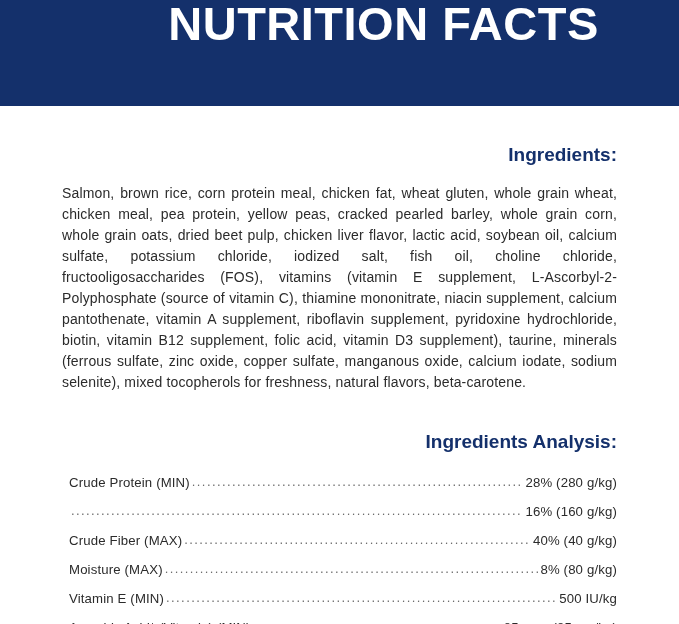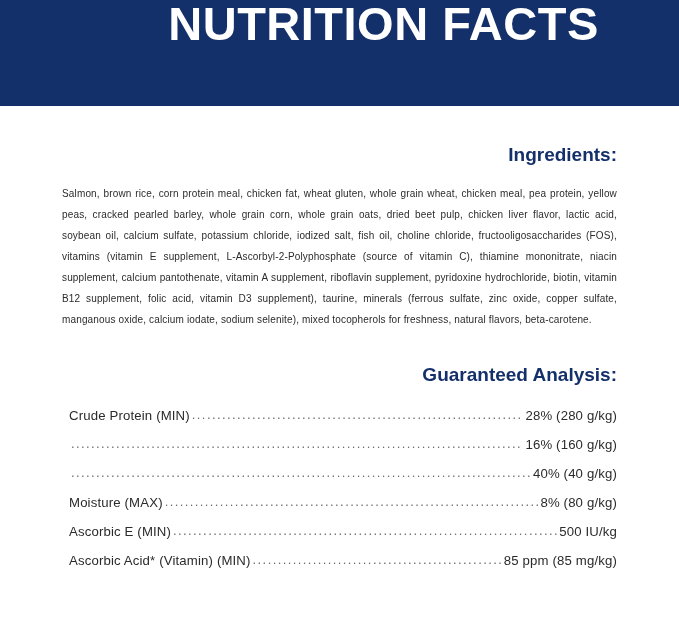--- a/index.html
+++ b/index.html
@@ -47,21 +47,21 @@
     font-size: 19px;
     font-weight: bold;
     text-align: right;
     margin: 0;
   }
   .ingredients-title {
     padding-top: 38px;
   }
   .ingredients-body {
     margin-top: 17px;
-    font-size: 10px;
+    font-size: 14px;
     line-height: 21px;
     color: #2b2b2b;
     text-align: justify;
     letter-spacing: 0.15px;
   }
   .ga-title {
     padding-top: 24px;
   }
   .ga-list {
     margin-top: 15px;
@@ -102,48 +102,49 @@
 
   <div class="header-band">
     <div class="header-title">NUTRITION FACTS</div>
   </div>
 
   <div class="content">
 
     <h2 class="section-title ingredients-title">Ingredients:</h2>
     <p class="ingredients-body">Salmon, brown rice, corn protein meal, chicken fat, wheat gluten, whole grain wheat, chicken meal, pea protein, yellow peas, cracked pearled barley, whole grain corn, whole grain oats, dried beet pulp, chicken liver flavor, lactic acid, soybean oil, calcium sulfate, potassium chloride, iodized salt, fish oil, choline chloride, fructooligosaccharides (FOS), vitamins (vitamin E supplement, L-Ascorbyl-2-Polyphosphate (source of vitamin C), thiamine mononitrate, niacin supplement, calcium pantothenate, vitamin A supplement, riboflavin supplement, pyridoxine hydrochloride, biotin, vitamin B12 supplement, folic acid, vitamin D3 supplement), taurine, minerals (ferrous sulfate, zinc oxide, copper sulfate, manganous oxide, calcium iodate, sodium selenite), mixed tocopherols for freshness, natural flavors, beta-carotene.</p>
 
-    <h2 class="section-title ga-title">Guaranteed Analysis:</h2>
+    <h2 class="section-title ga-title">Ingredients Analysis:</h2>
 
     <div class="ga-list">
 
       <div class="ga-row">
         <span class="ga-label">Crude Protein (MIN)</span>
         <span class="ga-dots">..................................................................................................................................</span>
         <span class="ga-value">28% (280 g/kg)</span>
       </div>
 
       <div class="ga-row">
         <span class="ga-dots">..................................................................................................................................</span>
         <span class="ga-value">16% (160 g/kg)</span>
       </div>
 
       <div class="ga-row">
+        <span class="ga-label">Crude Fiber (MAX)</span>
         <span class="ga-dots">..................................................................................................................................</span>
         <span class="ga-value">40% (40 g/kg)</span>
       </div>
 
       <div class="ga-row">
         <span class="ga-label">Moisture (MAX)</span>
         <span class="ga-dots">..................................................................................................................................</span>
         <span class="ga-value">8% (80 g/kg)</span>
       </div>
 
       <div class="ga-row">
-        <span class="ga-label">Ascorbic E (MIN)</span>
+        <span class="ga-label">Vitamin E (MIN)</span>
         <span class="ga-dots">..................................................................................................................................</span>
         <span class="ga-value">500 IU/kg</span>
       </div>
 
       <div class="ga-row">
         <span class="ga-label">Ascorbic Acid* (Vitamin) (MIN)</span>
         <span class="ga-dots">..................................................................................................................................</span>
         <span class="ga-value">85 ppm (85 mg/kg)</span>
       </div>
 

